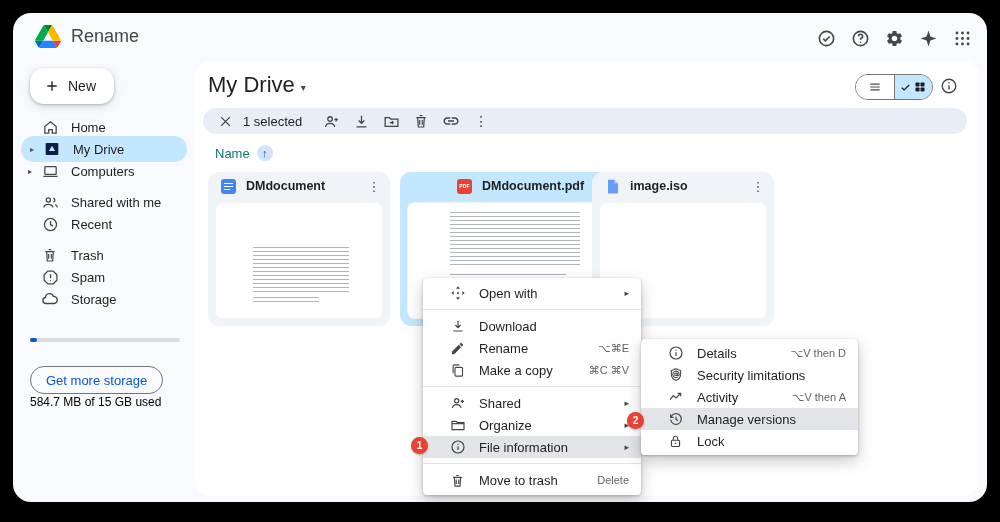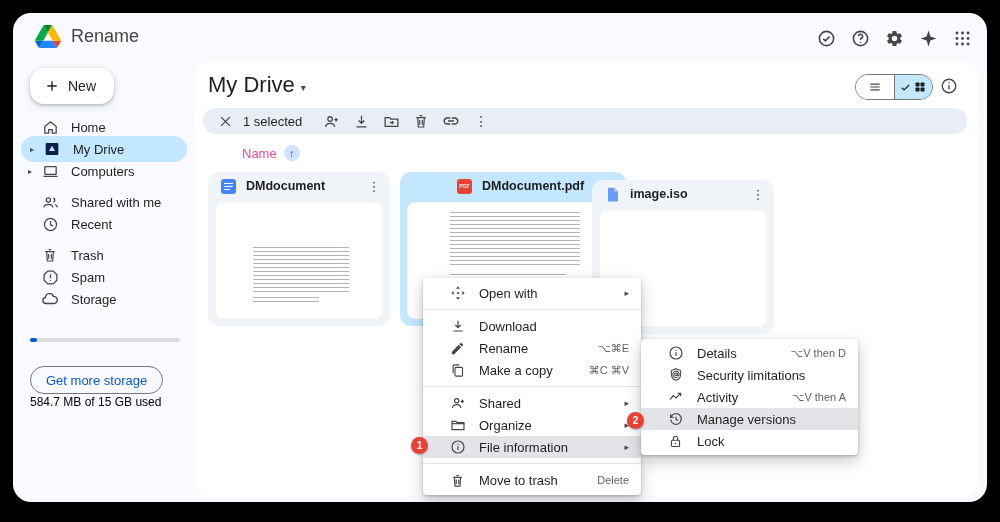--- a/index.html
+++ b/index.html
@@ -46,21 +46,21 @@
   .vt-seg{flex:1;display:flex;align-items:center;justify-content:center;gap:3px;cursor:pointer;background:#fff;}
   .vt-seg.active{background:#c2e7ff;}
   .vt-div{width:1px;background:#747775;}
   .panel-info{position:absolute;left:745px;top:16px;width:18px;height:18px;cursor:pointer;}
   .sel-toolbar{position:absolute;left:8px;top:47px;width:764px;height:26px;background:#e9eef6;
     border-radius:999px;display:flex;align-items:center;padding:0 6px;box-sizing:border-box;}
   .sel-toolbar .xbtn{width:24px;height:24px;display:flex;align-items:center;justify-content:center;cursor:pointer;margin-left:4px;}
   .sel-count{font-size:13px;color:#1f1f1f;margin:0 14px 0 6px;}
   .tb-ic{width:26px;height:24px;display:flex;align-items:center;justify-content:center;cursor:pointer;margin:0 2px;}
   .sort-row{position:absolute;left:20px;top:84px;display:flex;align-items:center;gap:7px;cursor:pointer;}
-  .sort-row .lbl{font-size:13px;color:#ec4899;margin-left:27px;}
+  .sort-row .lbl{font-size:13px;color:#0f766e;}
   .sort-row .cir{width:16px;height:16px;border-radius:50%;background:#d3e3fd;color:#0b57d0;font-size:11px;
     display:flex;align-items:center;justify-content:center;}
   
   .card{position:absolute;top:111px;width:182px;height:154px;border-radius:11px;background:#f0f4f9;}
   .card.sel{background:#c2e7ff;padding-left:44px;}
   .card-head{height:28px;display:flex;align-items:center;padding:0 6px 0 12px;gap:9px;}
   .card-name{flex:1;font-size:12.5px;font-weight:bold;color:#1f1f1f;white-space:nowrap;overflow:hidden;}
   .card-more{width:20px;height:20px;display:flex;align-items:center;justify-content:center;color:#444746;
     font-size:13px;cursor:pointer;}
   .thumb{position:absolute;left:7px;right:7px;top:30px;bottom:7px;background:#fff;border-radius:8px;
@@ -366,21 +366,21 @@
         </span>
         <span class="card-name">DMdocument.pdf</span>
         <span class="card-more">⋮</span>
       </div>
       <div class="thumb">
         <div class="stripes" style="left:20%;width:62%;top:8%;height:48%;"></div>
         <div class="stripes" style="left:20%;width:55%;top:62%;height:30%;"></div>
       </div>
     </div>
 
-    <div class="card" style="left:397px;margin-top:8px;">
+    <div class="card" style="left:397px;">
       <div class="card-head">
         <span class="ficon">
           <svg width="14" height="15" viewBox="0 0 20 24">
             <path d="M2 1h10l6 6v16H2z" fill="#669df6"></path>
             <path d="M12 1l6 6h-6z" fill="#aecbfa"></path>
           </svg>
         </span>
         <span class="card-name">image.iso</span>
         <span class="card-more">⋮</span>
       </div>

